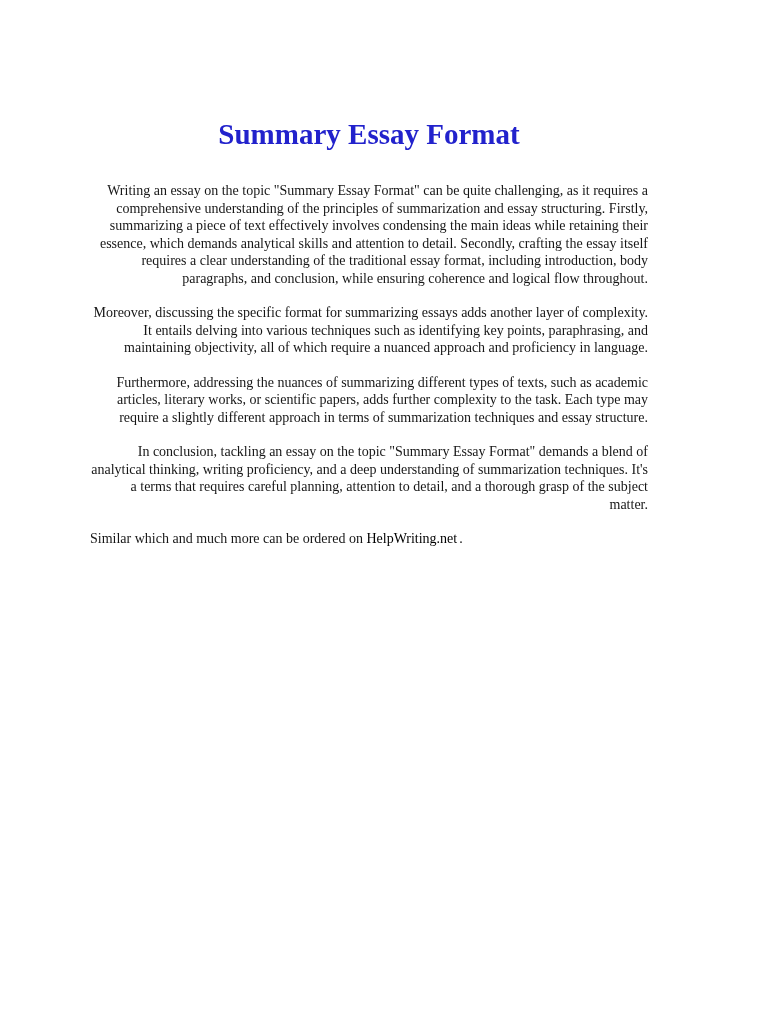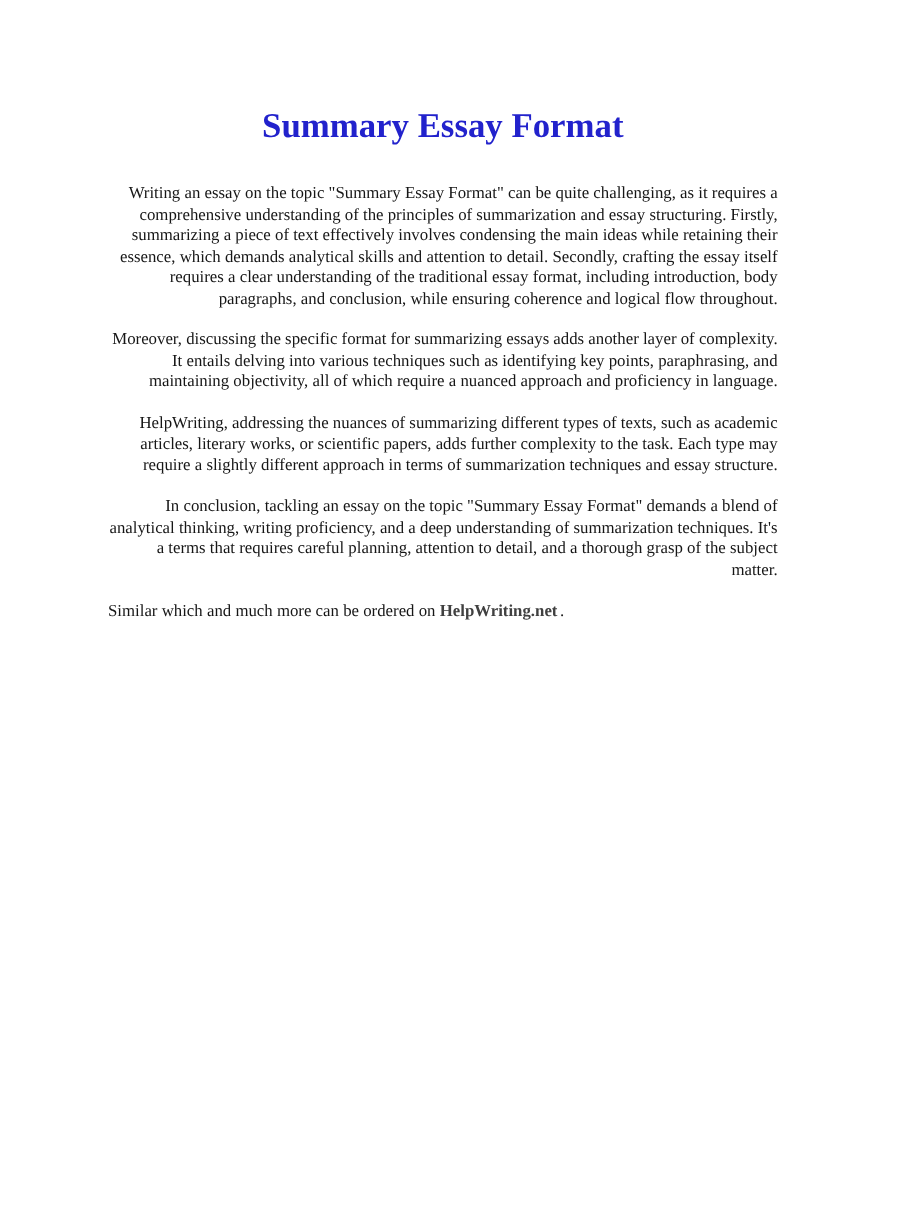--- a/index.html
+++ b/index.html
@@ -11,21 +11,21 @@
     width: 768px;
     height: 1024px;
     font-family: "Liberation Serif", serif;
     color: #161616;
     overflow: hidden;
   }
   .page {
     box-sizing: border-box;
     width: 696px;
     height: 1024px;
-    padding: 87px 48px 0 90px;
+    padding: 116px 48px 0 90px;
     background: #ffffff;
   }
   .doc-title {
     font-family: "Liberation Serif", serif;
     font-size: 29px;
     line-height: 36px;
     font-weight: bold;
     text-align: center;
     color: #2222cc;
     margin: 0 0 30px 0;
@@ -35,39 +35,39 @@
     line-height: 17.5px;
     margin: 17px 0;
     text-align: right;
   }
   .closing-line {
     font-size: 14px;
     line-height: 17.5px;
     margin: 17px 0;
   }
   .help-link {
-    color: #404040;
-    font-weight: bold;
+    color: #000000;
+    font-weight: normal;
     text-decoration: none;
     cursor: pointer;
   }
   .closing-period {
     margin-left: 2px;
   }
 </style>
 </head>
 <body>
 
 <div class="page">
 
   <h1 class="doc-title">Summary Essay Format</h1>
 
   <p class="doc-paragraph">Writing an essay on the topic "Summary Essay Format" can be quite challenging, as it requires a comprehensive understanding of the principles of summarization and essay structuring. Firstly, summarizing a piece of text effectively involves condensing the main ideas while retaining their essence, which demands analytical skills and attention to detail. Secondly, crafting the essay itself requires a clear understanding of the traditional essay format, including introduction, body paragraphs, and conclusion, while ensuring coherence and logical flow throughout.</p>
 
   <p class="doc-paragraph">Moreover, discussing the specific format for summarizing essays adds another layer of complexity. It entails delving into various techniques such as identifying key points, paraphrasing, and maintaining objectivity, all of which require a nuanced approach and proficiency in language.</p>
 
-  <p class="doc-paragraph">HelpWriting, addressing the nuances of summarizing different types of texts, such as academic articles, literary works, or scientific papers, adds further complexity to the task. Each type may require a slightly different approach in terms of summarization techniques and essay structure.</p>
+  <p class="doc-paragraph">Furthermore, addressing the nuances of summarizing different types of texts, such as academic articles, literary works, or scientific papers, adds further complexity to the task. Each type may require a slightly different approach in terms of summarization techniques and essay structure.</p>
 
   <p class="doc-paragraph">In conclusion, tackling an essay on the topic "Summary Essay Format" demands a blend of analytical thinking, writing proficiency, and a deep understanding of summarization techniques. It's a terms that requires careful planning, attention to detail, and a thorough grasp of the subject matter.</p>
 
   <p class="closing-line"><span>Similar which and much more can be ordered on </span><a class="help-link">HelpWriting.net</a><span class="closing-period">.</span></p>
 
 </div>
 
 </body></html>

